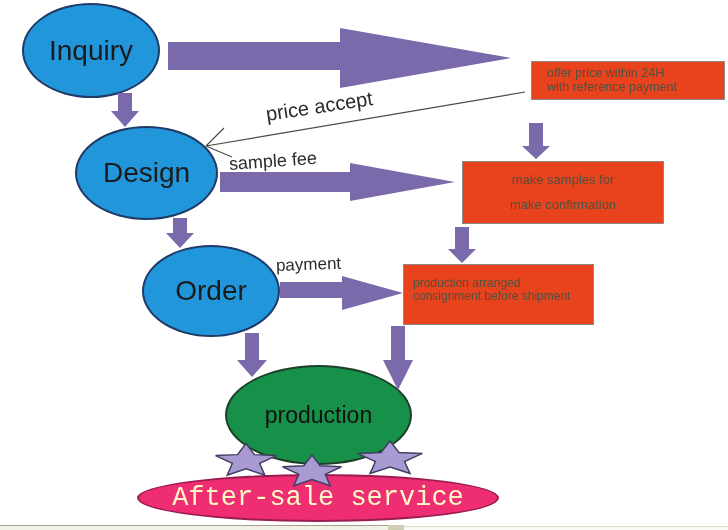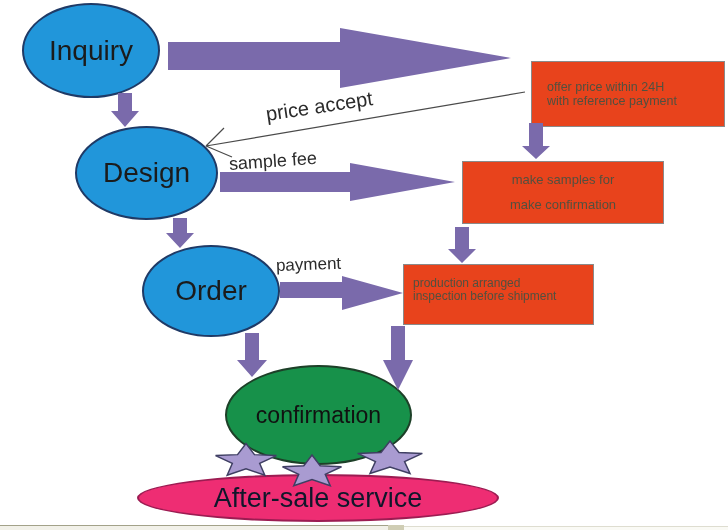--- a/index.html
+++ b/index.html
@@ -39,40 +39,40 @@
 
   <div class="ellipse blue" style="left:22px;top:3px;width:138px;height:95px;font-size:28px;">
     <span>Inquiry</span>
   </div>
 
   <div class="ellipse blue" style="left:142px;top:245px;width:138px;height:92px;font-size:28px;">
     <span>Order</span>
   </div>
 
   <div class="ellipse green" style="left:225px;top:365px;width:187px;height:100px;font-size:23px;color:#111;">
-    <span>confirmation</span>
+    <span>production</span>
   </div>
 
-  <div class="ellipse pink" style="left:137px;top:474px;width:362px;height:48px;font-size:27px;color:#0f172a;">
+  <div class="ellipse pink" style="left:137px;top:474px;width:362px;height:48px;font-size:27px;color:#fef9c3;font-family:Liberation Mono, monospace;">
     <span>After-sale service</span>
   </div>
 
-  <div class="obox" style="left:531px;top:61px;width:194px;height:66px;padding-left:15px;font-size:12.5px;line-height:13px;gap:1px;">
+  <div class="obox" style="left:531px;top:61px;width:194px;height:39px;padding-left:15px;font-size:12.5px;line-height:13px;gap:1px;">
     <div class="bline">offer price within 24H</div>
     <div class="bline">with reference payment</div>
   </div>
 
   <div class="obox" style="left:462px;top:161px;width:202px;height:63px;align-items:center;font-size:13px;line-height:14px;gap:11px;">
     <div class="bline">make samples for</div>
     <div class="bline">make confirmation</div>
   </div>
 
   <div class="obox" style="left:403px;top:264px;width:191px;height:61px;padding-left:9px;justify-content:flex-start;padding-top:12px;font-size:12px;line-height:13px;gap:0px;">
     <div class="bline">production arranged</div>
-    <div class="bline">inspection before shipment</div>
+    <div class="bline">consignment before shipment</div>
   </div>
 
   <div class="edge-label" style="left:266px;top:103px;font-size:20px;transform:rotate(-8.5deg);">price accept</div>
 
   <div class="edge-label" style="left:229px;top:154px;font-size:18px;transform:rotate(-4deg);">sample fee</div>
 
   <div class="edge-label" style="left:276px;top:256px;font-size:17px;transform:rotate(-2deg);">payment</div>
 
   <svg class="overlay" width="728" height="530" viewBox="0 0 728 530">
 

